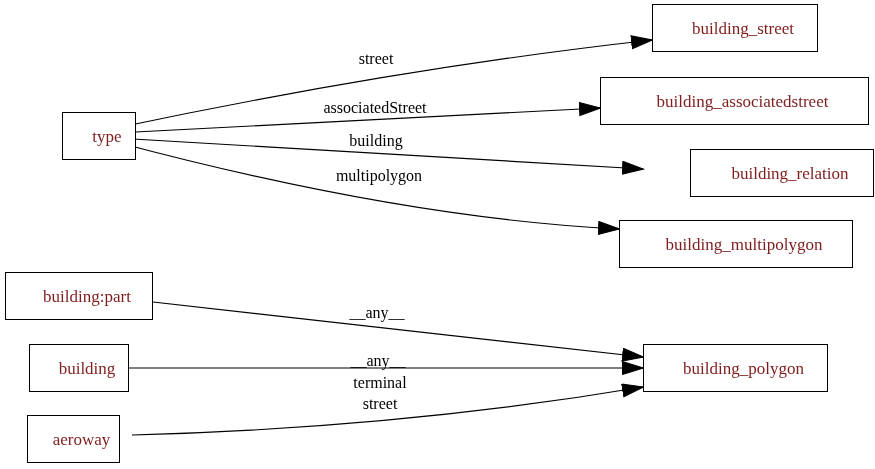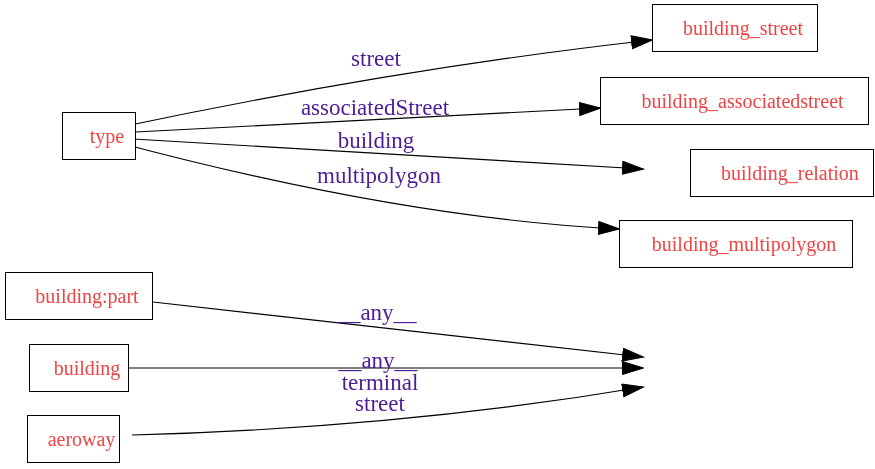--- a/index.html
+++ b/index.html
@@ -24,34 +24,34 @@
     stroke-width: 1.2;
   }
   .node {
     position: absolute;
     box-sizing: border-box;
     border: 1px solid #000000;
     background: #ffffff;
     display: flex;
     align-items: center;
     justify-content: center;
-    font-size: 20px;
+    font-size: 17px;
     line-height: 1;
     white-space: nowrap;
-    color: #ef4444;
+    color: #7f1d1d;
     padding-left: 16px;
   }
   .edge-label {
     position: absolute;
     transform: translate(-50%, -50%);
-    font-size: 23px;
+    font-size: 16px;
     line-height: 21px;
     white-space: nowrap;
     text-align: center;
-    color: #4c1d95;
+    color: #000000;
   }
 </style>
 </head>
 <body>
 
 <div class="canvas">
 
   <svg class="edge-layer" width="875" height="469" viewBox="0 0 875 469">
     <defs>
       <marker id="arrow" markerUnits="userSpaceOnUse" markerWidth="24" markerHeight="16" refX="21" refY="7" orient="auto">
@@ -76,20 +76,21 @@
   <div class="node" style="left:643px; top:149px; width:184px; height:48px;margin-left:47px;">building_relation</div>
 
   <div class="node" style="left:619px; top:220px; width:234px; height:48px;">building_multipolygon</div>
 
   <div class="node" style="left:5px;   top:272px; width:148px; height:48px;">building:part</div>
 
   <div class="node" style="left:29px;  top:344px; width:100px; height:48px;">building</div>
 
   <div class="node" style="left:27px;  top:415px; width:93px; height:48px;">aeroway</div>
 
+  <div class="node" style="left:643px; top:344px; width:185px; height:48px;">building_polygon</div>
 
   <div class="edge-label" style="left:376px; top:58px;">street</div>
 
   <div class="edge-label" style="left:375px; top:107px;">associatedStreet</div>
 
   <div class="edge-label" style="left:376px; top:140px;">building</div>
 
   <div class="edge-label" style="left:379px; top:175px;">multipolygon</div>
 
   <div class="edge-label" style="left:377px; top:312px;">__any__</div>

